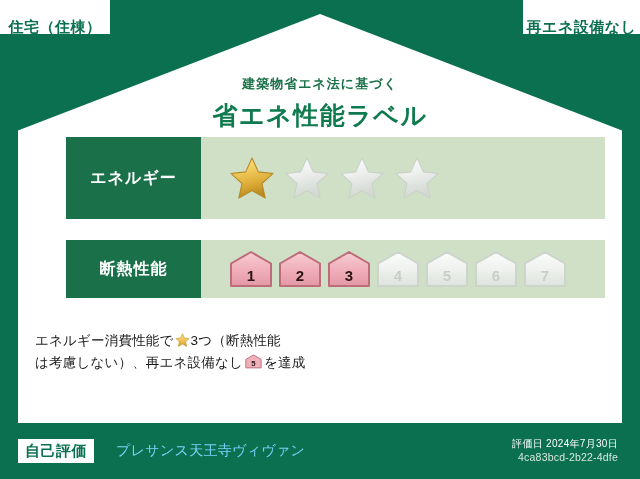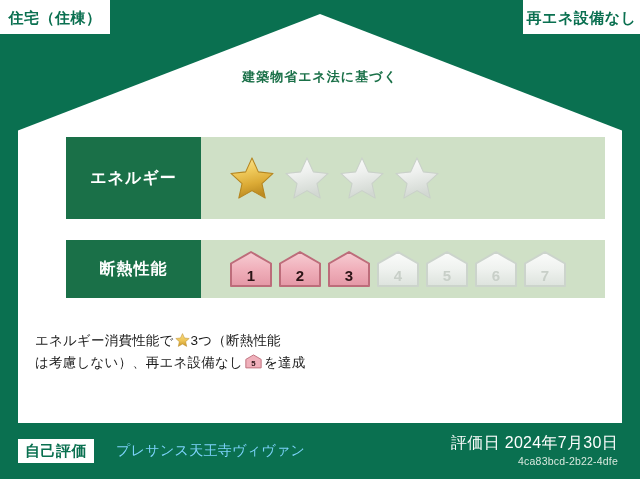--- a/index.html
+++ b/index.html
@@ -20,30 +20,30 @@
   }
 
   
   .corner-badge{
     position:absolute;
     background:#ffffff;
     color:#0a7050;
     font-weight:bold;
     font-size:15px;
     letter-spacing:0.5px;
-    display:flex;align-items:center;justify-content:center;
+    display:flex;align-items:flex-end;justify-content:center;
     line-height:1;
     z-index:6;
   }
   #badge-left{left:0px;top:0px;width:110px;height:34px;}
   #badge-right{right:0px;top:0px;width:117px;height:34px;}
 
   
   .title-wrap{
-    position:absolute;left:0;right:0;top:68px;
+    position:absolute;left:0;right:0;top:75px;
     text-align:center;z-index:5;
   }
   .subtitle{
     color:#1a7048;font-size:13px;font-weight:bold;letter-spacing:1px;
     margin:0 0 6px 0;
   }
   .main-title{
     color:#0e7a4e;font-size:25px;font-weight:bold;letter-spacing:1.5px;
     margin:0;
   }
@@ -128,40 +128,41 @@
     background:#ffffff;color:#0a7050;
     font-size:15px;font-weight:bold;
     padding:3px 7px;line-height:1.2;letter-spacing:0.5px;
   }
   .prop-name{
     color:#7dd3fc;font-size:14px;margin-left:22px;letter-spacing:0.3px;
   }
   .right-info{
     margin-left:auto;margin-right:18px;text-align:right;
   }
-  .eval-date{color:#ffffff;font-size:16px;line-height:1.3;letter-spacing:0.3px;}
+  .eval-date{color:#ffffff;font-size:10px;line-height:1.3;letter-spacing:0.3px;}
   .eval-id{color:#d8e8de;font-size:10.5px;line-height:1.4;letter-spacing:0.2px;}
 </style>
 </head>
 <body>
 
 <div id="root">
 
   <div class="house-panel"></div>
 
   <div class="corner-badge" id="badge-left">
     <span>住宅（住棟）</span>
   </div>
 
   <div class="corner-badge" id="badge-right">
     <span>再エネ設備なし</span>
   </div>
 
   <div class="title-wrap">
     <p class="subtitle">建築物省エネ法に基づく</p>
+    <p class="main-title">省エネ性能ラベル</p>
   </div>
 
   <div class="row" id="row-energy">
     <div class="row-label">
       <span>エネルギー</span>
     </div>
     <div class="row-body">
       <div class="stars" id="stars-container">
           <svg class="star" viewBox="0 0 48 46">
             <defs>

